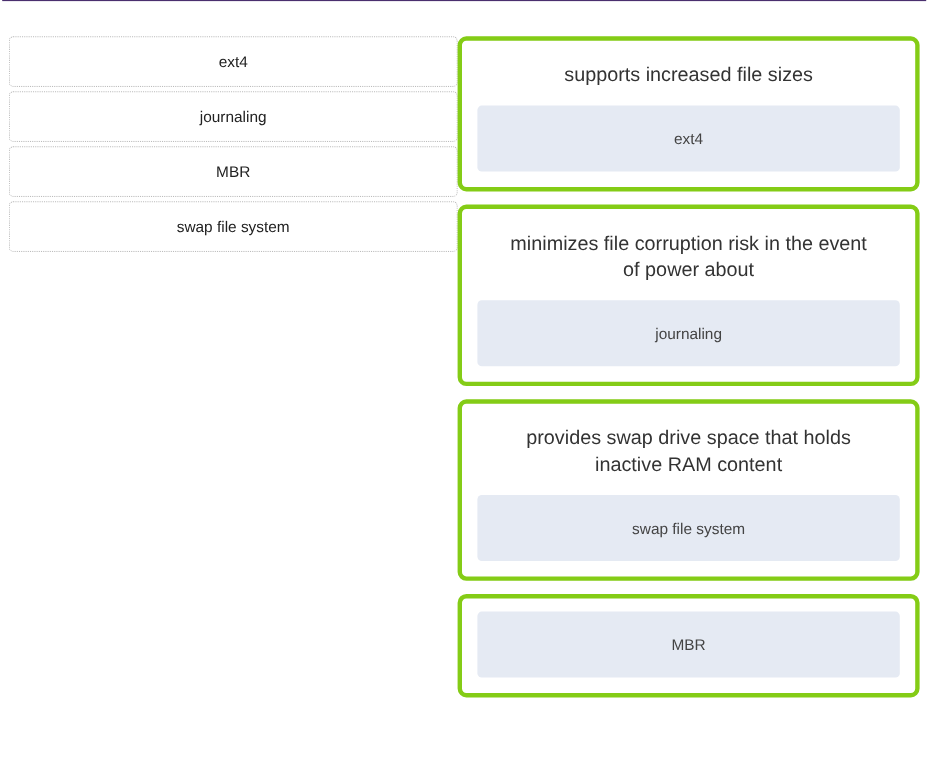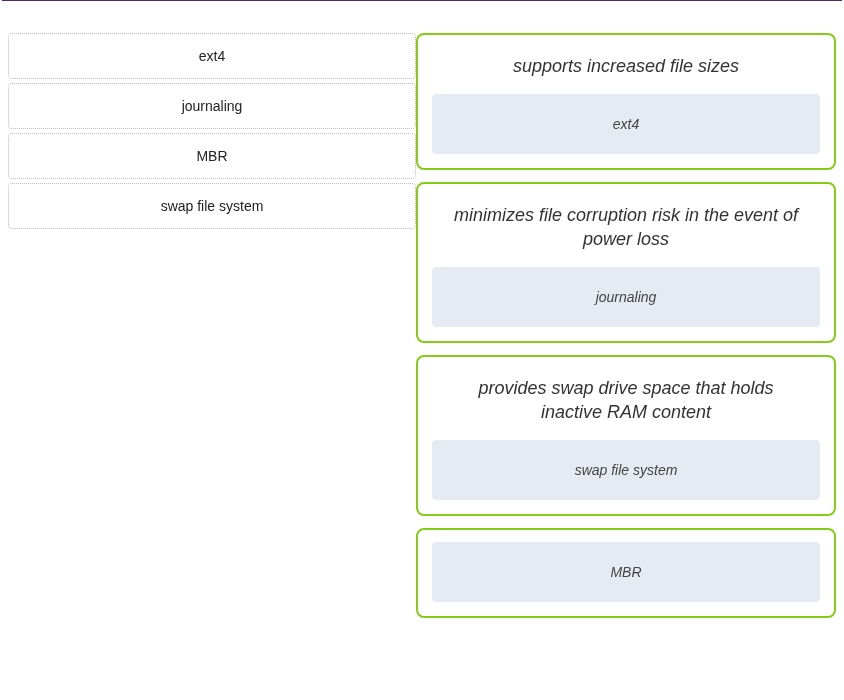--- a/index.html
+++ b/index.html
@@ -40,25 +40,24 @@
       border: 1px dotted #bbb;
       border-radius: 4px;
       padding: 14px 10px;
       text-align: center;
       font-size: 14px;
       color: #222;
       background: #ffffff;
       cursor: move;
     }
     .target-box {
-      border: 2px solid #84cc16;
+      border: 4px solid #84cc16;
       border-radius: 8px;
       padding: 12px 14px 14px 14px;
       background: #ffffff;
-      font-style: italic;
     }
     .target-description {
       text-align: center;
       font-size: 18px;
       color: #333;
       padding: 8px 20px 16px 20px;
       line-height: 1.3;
     }
     .drop-zone {
       background: #e5eaf3;
@@ -82,21 +81,21 @@
     <div class="source-item">MBR</div>
     <div class="source-item">swap file system</div>
   </div>
 
   <div class="right-column">
     <div class="target-box">
       <div class="target-description">supports increased file sizes</div>
       <div class="drop-zone">ext4</div>
     </div>
     <div class="target-box">
-      <div class="target-description">minimizes file corruption risk in the event of power loss</div>
+      <div class="target-description">minimizes file corruption risk in the event of power about</div>
       <div class="drop-zone">journaling</div>
     </div>
     <div class="target-box">
       <div class="target-description">provides swap drive space that holds inactive RAM content</div>
       <div class="drop-zone">swap file system</div>
     </div>
     <div class="target-box">
       <div class="drop-zone">MBR</div>
     </div>
   </div>

